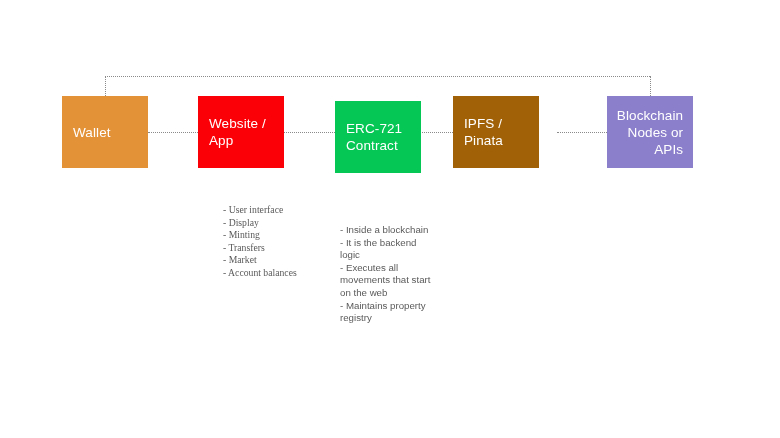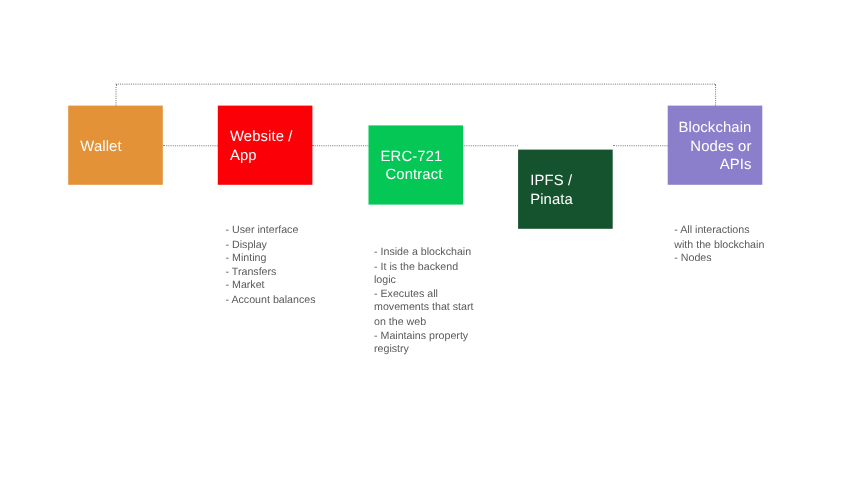--- a/index.html
+++ b/index.html
@@ -88,46 +88,44 @@
 
   <div class="stage-box align-left" style="left:62px; top:96px; background:#E39237;">
     <span class="stage-label">Wallet</span>
   </div>
 
   <div class="stage-box align-left" style="left:198px; top:96px; background:#FB0007;">
     <span class="stage-label">Website /
 App</span>
   </div>
 
-  <div class="stage-box align-left" style="left:335px; top:114px; background:#05C755;text-align:right;">
+  <div class="stage-box align-left" style="left:335px; top:101px; background:#05C755;">
     <span class="stage-label">ERC-721
 Contract</span>
   </div>
 
-  <div class="stage-box align-left" style="left:471px; top:96px; background:#14532d;margin-top:40px;">
+  <div class="stage-box align-left" style="left:453px; top:96px; background:#a16207;">
     <span class="stage-label">IPFS /
 Pinata</span>
   </div>
 
   <div class="stage-box align-center" style="left:607px; top:96px; background:#8B7FCB;text-align:right;">
     <span class="stage-label">Blockchain
 Nodes or
 APIs</span>
   </div>
 
 
-  <div class="note-block" style="left:205px; top:204px; width:92px;">- User interface
+  <div class="note-block" style="left:223px; top:204px; width:92px;font-family:Liberation Serif, serif;">- User interface
 - Display
 - Minting
 - Transfers
 - Market
 - Account balances</div>
 
   <div class="note-block" style="left:340px; top:204px; width:98px;margin-top:20px;">- Inside a blockchain
 - It is the backend logic
 - Executes all movements that start on the web
 - Maintains property registry</div>
 
 
-  <div class="note-block" style="left:613px; top:204px; width:88px;">- All interactions with the blockchain
-- Nodes</div>
 
 </div>
 
 </body></html>

